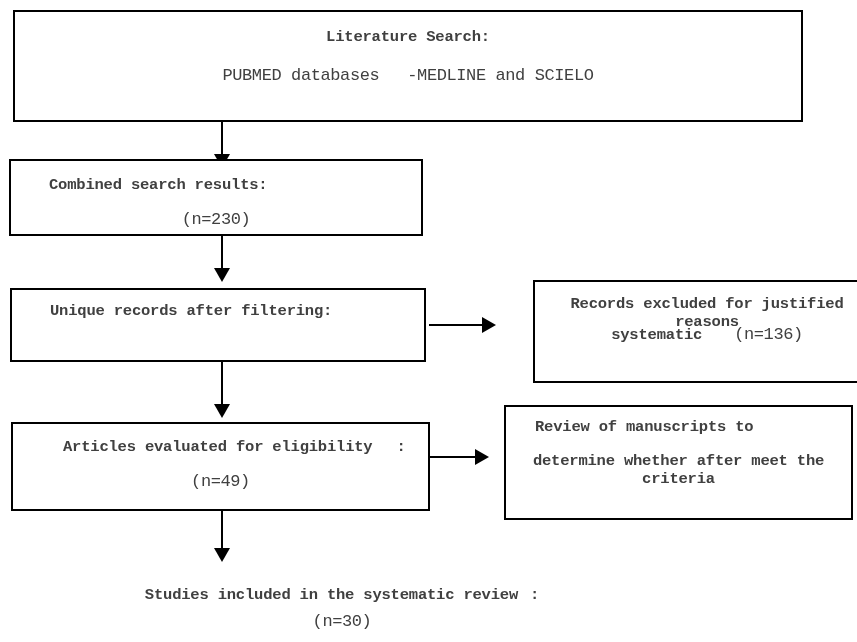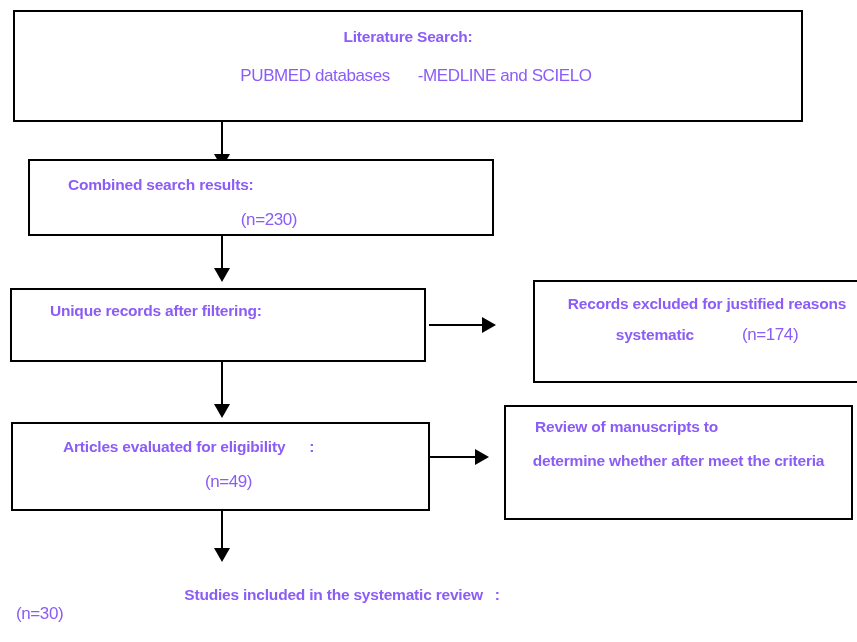--- a/index.html
+++ b/index.html
@@ -1,32 +1,32 @@
 <!DOCTYPE html>
 <html><head>
 <meta charset="utf-8">
 <style>
   html, body { margin: 0; padding: 0; background: #ffffff; }
   .canvas {
     position: relative;
     width: 857px;
     height: 642px;
     background: #ffffff;
-    font-family: Liberation Sans, sans-serif;
-    color: #8b5cf6;
+    font-family: Liberation Mono, monospace;
+    color: #404040;
     overflow: hidden;
   }
   .box {
     position: absolute;
     border: 2px solid #000000;
     background: #ffffff;
     box-sizing: border-box;
   }
   .t-bold { font-weight: bold; font-size: 15.5px; letter-spacing: -0.2px; }
-  .t-count { font-weight: normal; font-size: 17px; letter-spacing: -0.4px; padding-left: 16px; }
+  .t-count { font-weight: normal; font-size: 17px; letter-spacing: -0.4px; }
   .abs { position: absolute; }
   .center-row { left: 0; right: 0; display: flex; justify-content: center; align-items: baseline; }
   .centered { left: 0; right: 0; text-align: center; }
 
   
   .vline { position: absolute; width: 2px; background: #000000; }
   .hline { position: absolute; height: 2px; background: #000000; }
   .vhead {
     position: absolute; width: 0; height: 0;
     border-left: 8px solid transparent;
@@ -49,40 +49,40 @@
     <div class="abs t-bold centered" style="top:16px;">Literature Search:</div>
     <div class="abs center-row t-count" style="top:54px; gap:28px;">
       <span>PUBMED databases</span>
       <span>-MEDLINE and SCIELO</span>
     </div>
   </div>
 
   <div class="vline" style="left:221px; top:122px; height:34px;"></div>
   <div class="vhead" style="left:214px; top:154px;"></div>
 
-  <div class="box" style="left:28px; top:159px; width:466px; height:77px;">
+  <div class="box" style="left:9px; top:159px; width:414px; height:77px;">
     <div class="abs t-bold" style="left:38px; top:15px;">Combined search results:</div>
     <div class="abs t-count centered" style="top:49px;">(n=230)</div>
   </div>
 
   <div class="vline" style="left:221px; top:236px; height:34px;"></div>
   <div class="vhead" style="left:214px; top:268px;"></div>
 
   <div class="box" style="left:10px; top:288px; width:416px; height:74px;">
     <div class="abs t-bold" style="left:38px; top:12px;">Unique records after filtering:</div>
   </div>
 
   <div class="hline" style="left:429px; top:324px; width:54px;"></div>
   <div class="hhead" style="left:482px; top:317px;"></div>
 
   <div class="box" style="left:533px; top:280px; width:348px; height:103px;">
     <div class="abs t-bold centered" style="top:13px;">Records excluded for justified reasons</div>
     <div class="abs center-row" style="top:43px; gap:32px;">
       <span class="t-bold">systematic</span>
-      <span class="t-count">(n=174)</span>
+      <span class="t-count">(n=136)</span>
     </div>
   </div>
 
   <div class="vline" style="left:221px; top:362px; height:44px;"></div>
   <div class="vhead" style="left:214px; top:404px;"></div>
 
   <div class="box" style="left:11px; top:422px; width:419px; height:89px;">
     <div class="abs" style="left:50px; top:14px; display:flex; gap:24px; align-items:baseline;">
       <span class="t-bold">Articles evaluated for eligibility</span>
       <span class="t-bold">:</span>
@@ -99,16 +99,16 @@
   </div>
 
   <div class="vline" style="left:221px; top:511px; height:38px;"></div>
   <div class="vhead" style="left:214px; top:548px;"></div>
 
   <div class="abs" style="left:0; top:586px; width:684px;">
     <div class="center-row" style="position:relative; gap:12px;">
       <span class="t-bold">Studies included in the systematic review</span>
       <span class="t-bold">:</span>
     </div>
-    <div class="t-count" style="">(n=30)</div>
+    <div class="t-count" style="text-align:center; margin-top:8px;">(n=30)</div>
   </div>
 
 </div>
 
 </body></html>

